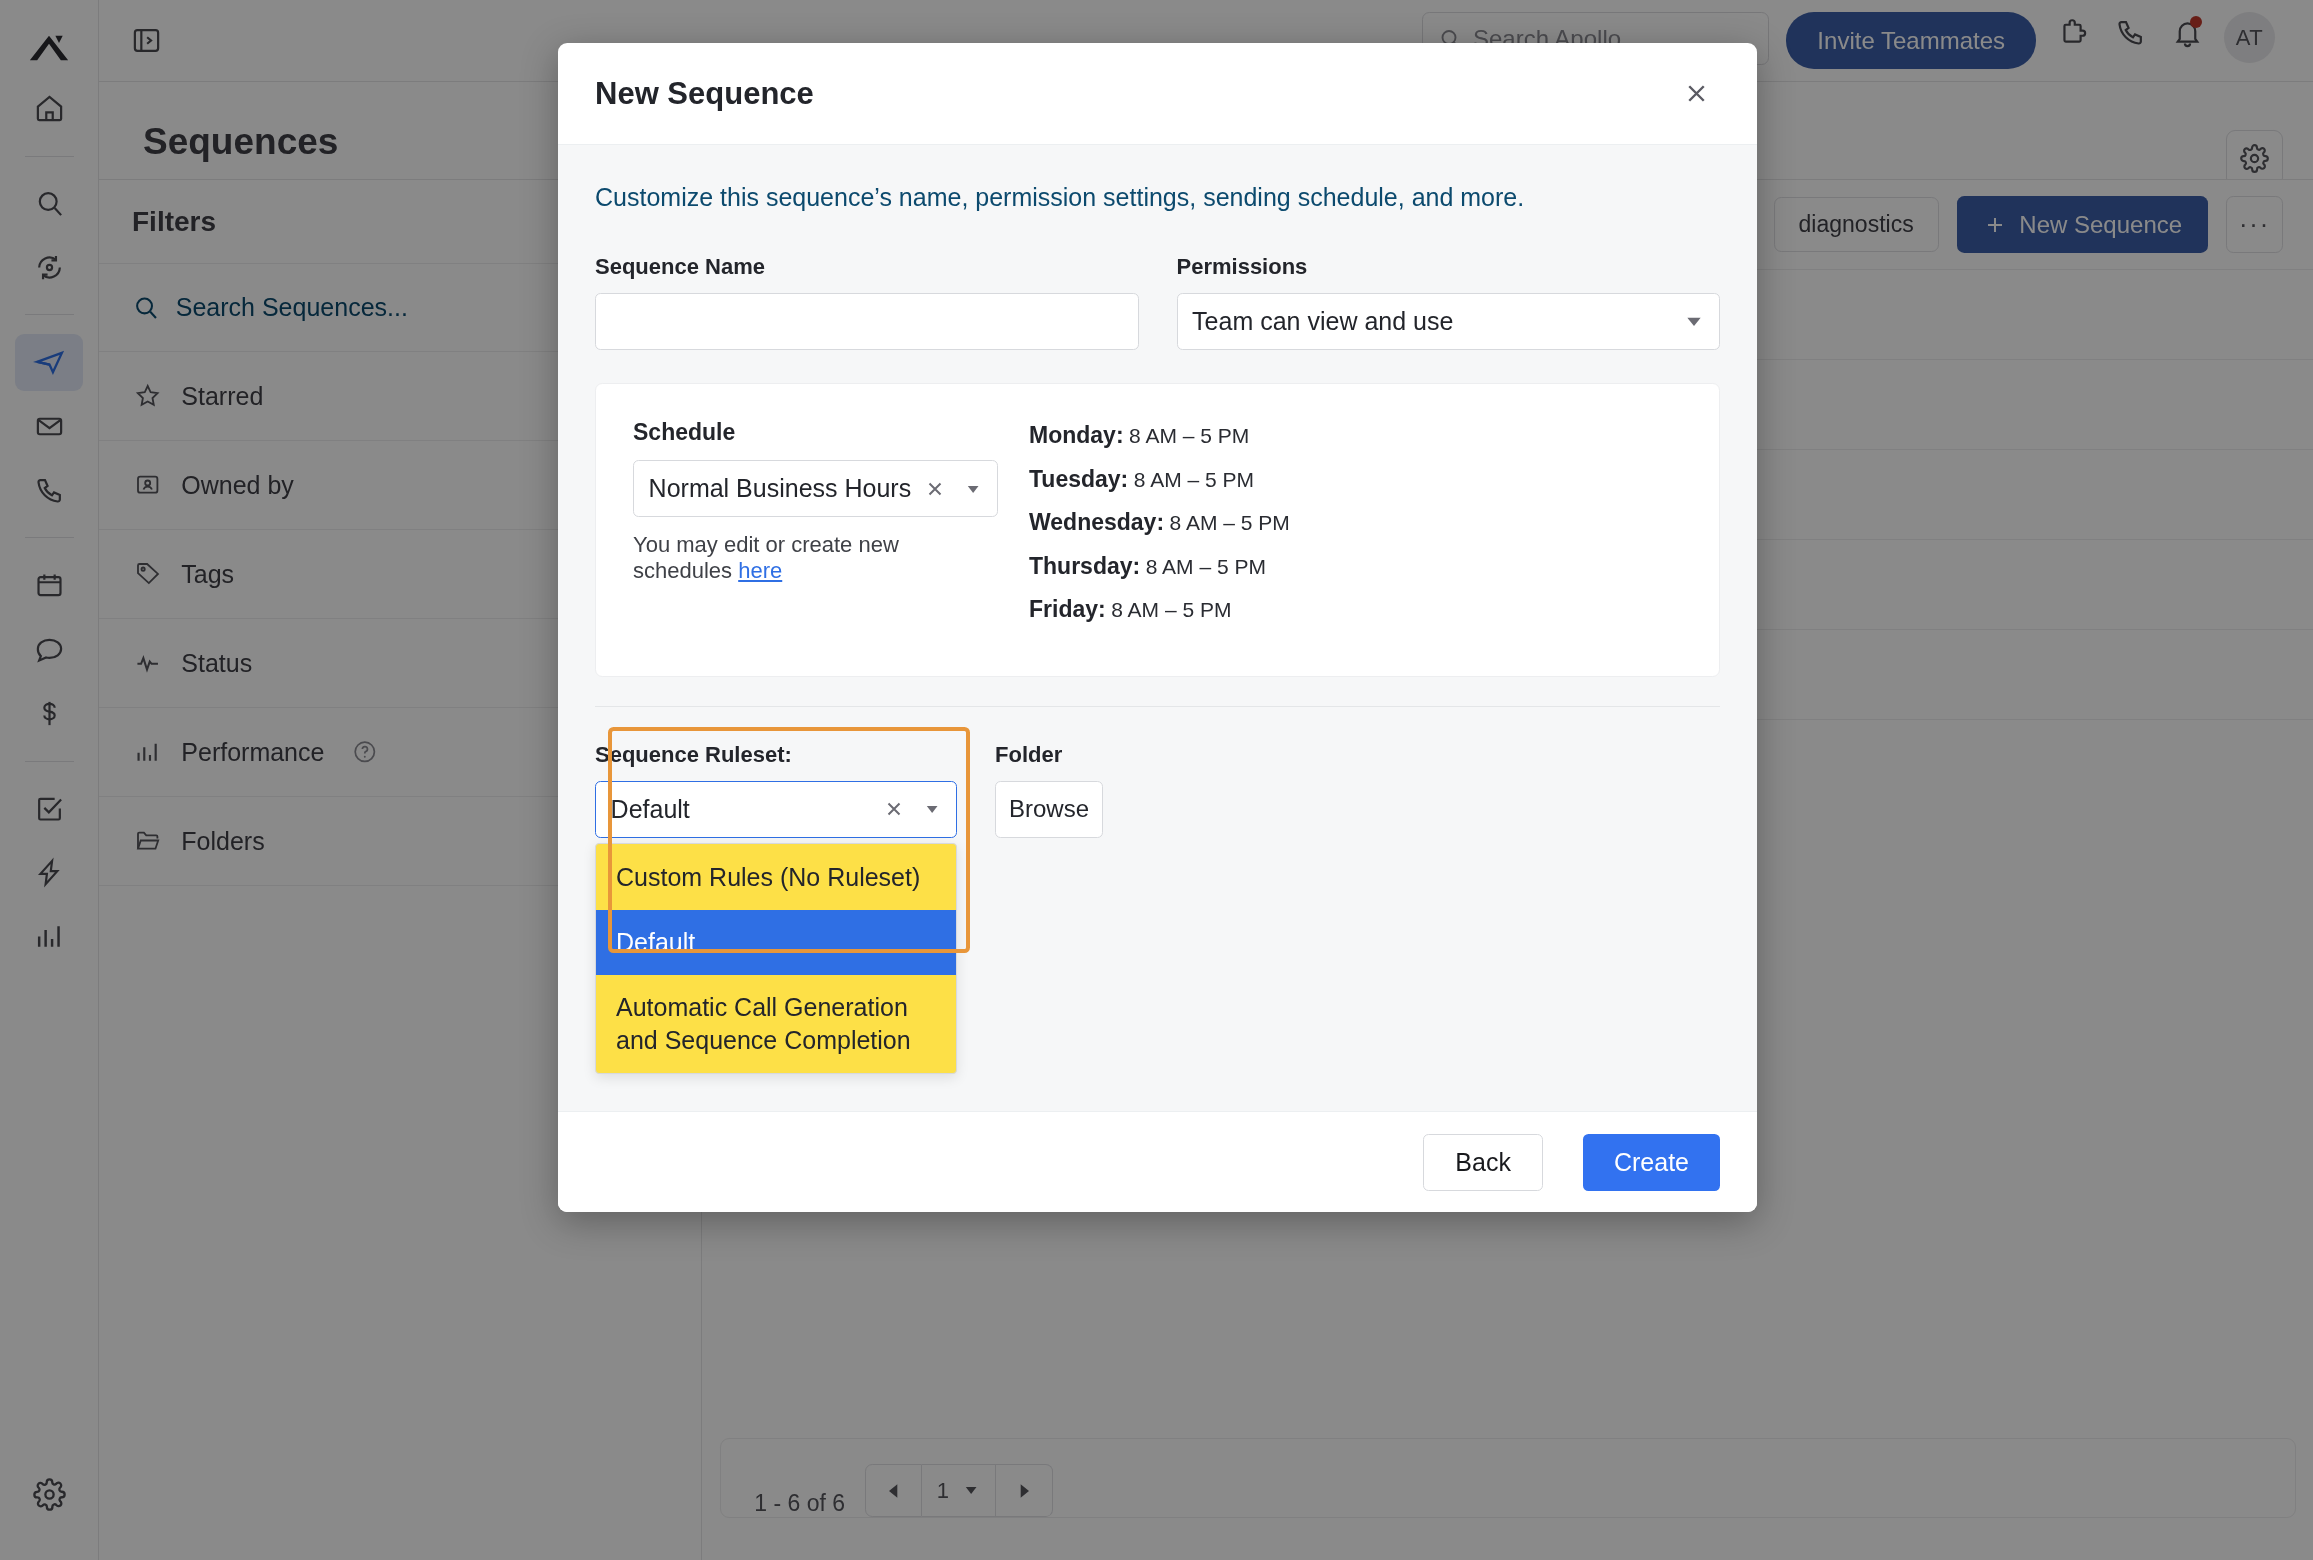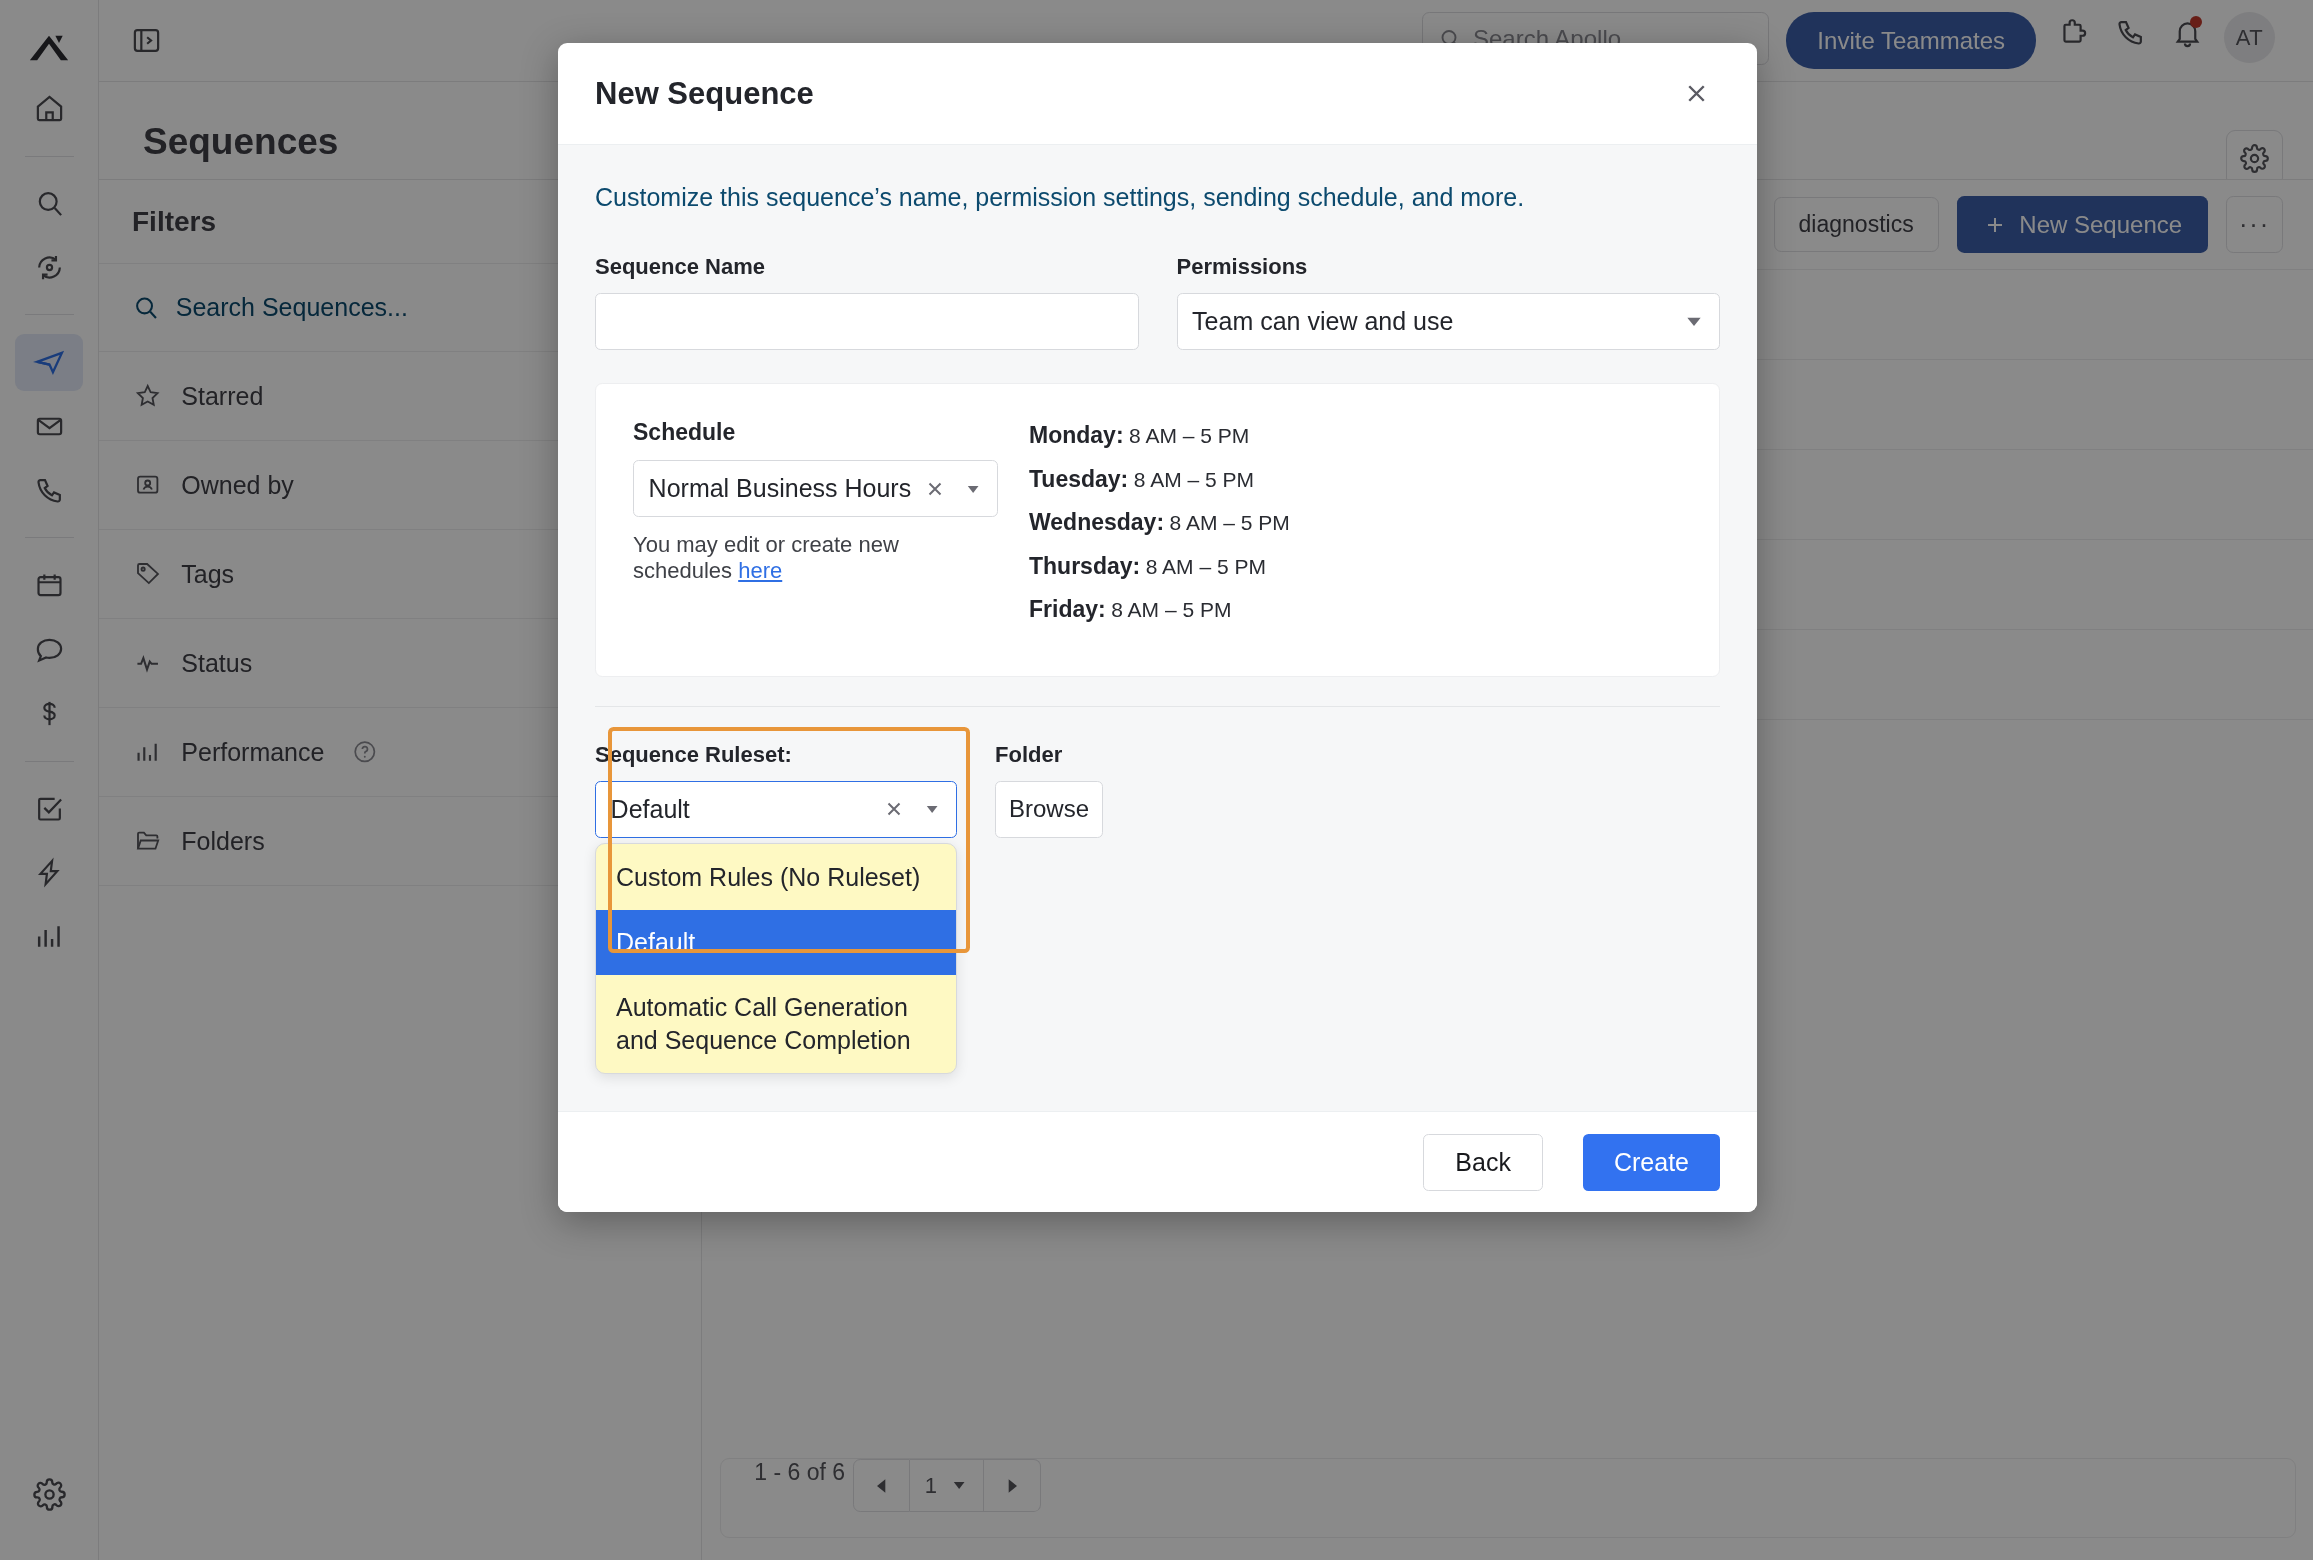--- a/index.html
+++ b/index.html
@@ -130,23 +130,23 @@
     position: relative; flex: none;
   }
   .toggle.off { background: #b9b9bf; }
   .toggle .knob {
     position: absolute; top: 2.7px; right: 2.7px; width: 27.4px; height: 27.4px;
     border-radius: 50%; background: #fff;
   }
   .toggle.off .knob { right: auto; left: 2.7px; }
   .star { color: #9a9aa2; }
   .pager {
-    position: absolute; left: 18.3px; right: 18.3px; bottom: 23px; height: 80px;
+    position: absolute; left: 18.3px; right: 18.3px; bottom: 43px; height: 80px;
     border: 0.9px solid #ececee; border-radius: 9.1px;
-    display: flex; align-items: flex-start; gap: 8px; padding: 0 33px;
+    display: flex; align-items: flex-end; gap: 20px; padding: 0 33px;
   }
   .pager .count { font-size: 23px; color: #55555c; }
   .pgroup { display: flex; }
   .pbtn {
     height: 53px; min-width: 57px; border: 0.9px solid #dfdfe3;
     display: flex; align-items: center; justify-content: center;
     color: #55555c; font-size: 22px; gap: 12.8px; padding: 0 14.6px;
   }
   .pbtn:first-child { border-radius: 7.3px 0 0 7.3px; }
   .pbtn:last-child { border-radius: 0 7.3px 7.3px 0; }
@@ -202,21 +202,21 @@
 
   .bottom-grid { display: flex; gap: 38px; margin-top: 12.8px; position: relative; }
   .ruleset-wrap {
     position: absolute; left: 12.8px; top: 7.3px; width: 362px; height: 226px;
     border: 4.6px solid #e8963a; border-radius: 5.5px; pointer-events: none;
   }
   .ruleset-col { width: 362px; padding-top: 22px; }
   .sel-focus { border: 1.8px solid #2f6fe4 !important; }
   .caretbar { color: #6b6b73; }
   .dropdown {
-    margin-top: 5.5px; background: #fef9c3; border: 0.9px solid #d7d9dd; border-radius: 10px;
+    margin-top: 5.5px; background: #fde047; border: 0.9px solid #d7d9dd; border-radius: 4px;
     box-shadow: 0 3.7px 12.8px rgba(0,0,0,.10); overflow: hidden;
   }
   .opt { padding: 16.4px 20px; font-size: 25px; color: #23252b; line-height: 1.3; }
   .opt.sel { background: #2f6fe4; color: #fff; }
   .folder-col { padding-top: 22px; }
   .browse-btn {
     height: 57px; width: 108px; background: #fff; border: 0.9px solid #d7d9dd;
     border-radius: 5.5px; display: flex; align-items: center; justify-content: center;
     font-size: 24px; color: #23252b;
   }

